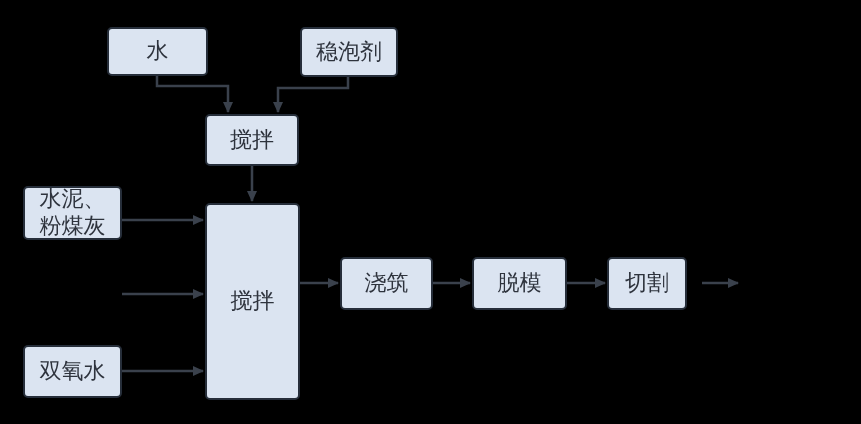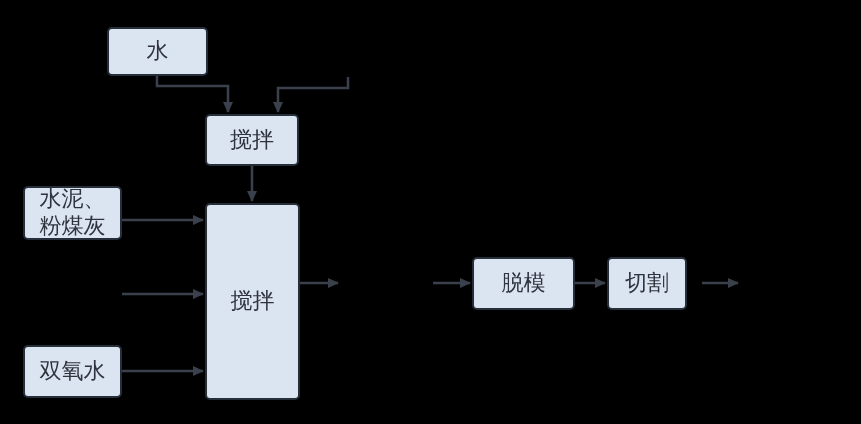--- a/index.html
+++ b/index.html
@@ -63,30 +63,32 @@
     <path class="edge" d="M122 294 H203" marker-end="url(#arrow)"></path>
     <path class="edge" d="M122 371 H203" marker-end="url(#arrow)"></path>
     <path class="edge" d="M300 283 H338" marker-end="url(#arrow)"></path>
     <path class="edge" d="M433 283 H470" marker-end="url(#arrow)"></path>
     <path class="edge" d="M565 283 H605" marker-end="url(#arrow)"></path>
     <path class="edge" d="M702 283 H738" marker-end="url(#arrow)"></path>
   </svg>
 
   <div class="node" style="left:107px; top:27px; width:101px; height:49px;">水</div>
 
+  <div class="node" style="left:300px; top:27px; width:98px; height:50px;">稳泡剂</div>
 
   <div class="node" style="left:205px; top:114px; width:94px; height:52px;">搅拌</div>
 
   <div class="node" style="left:23px; top:186px; width:99px; height:54px;">水泥、
 粉煤灰</div>
 
 
   <div class="node" style="left:23px; top:345px; width:99px; height:53px;">双氧水</div>
 
   <div class="node" style="left:205px; top:203px; width:95px; height:197px;">搅拌</div>
 
+  <div class="node" style="left:340px; top:257px; width:93px; height:53px;">浇筑</div>
 
-  <div class="node" style="left:472px; top:257px; width:103px; height:53px;">脱模</div>
+  <div class="node" style="left:472px; top:257px; width:95px; height:53px;">脱模</div>
 
   <div class="node" style="left:607px; top:257px; width:80px; height:53px;">切割</div>
 
 
 </div>
 
 </body></html>

